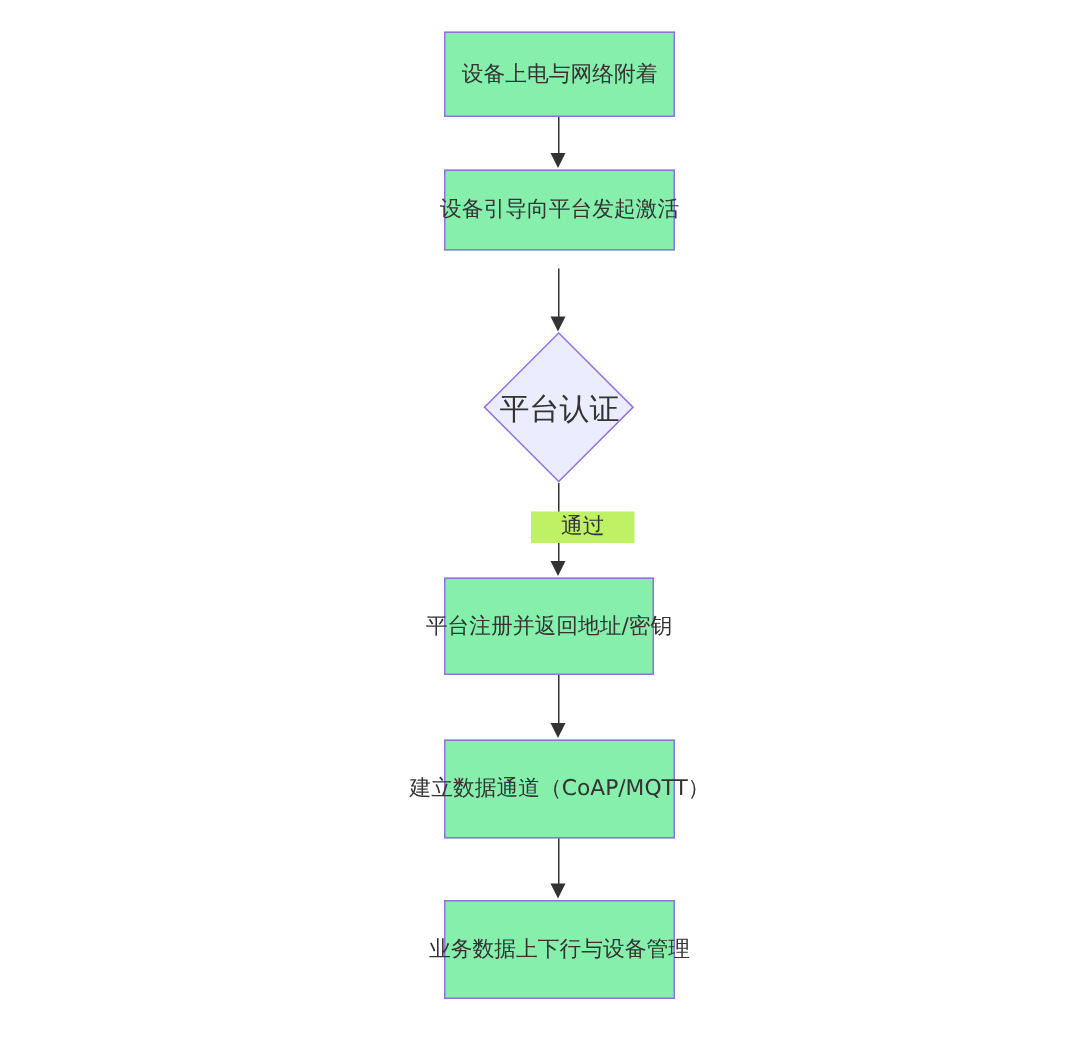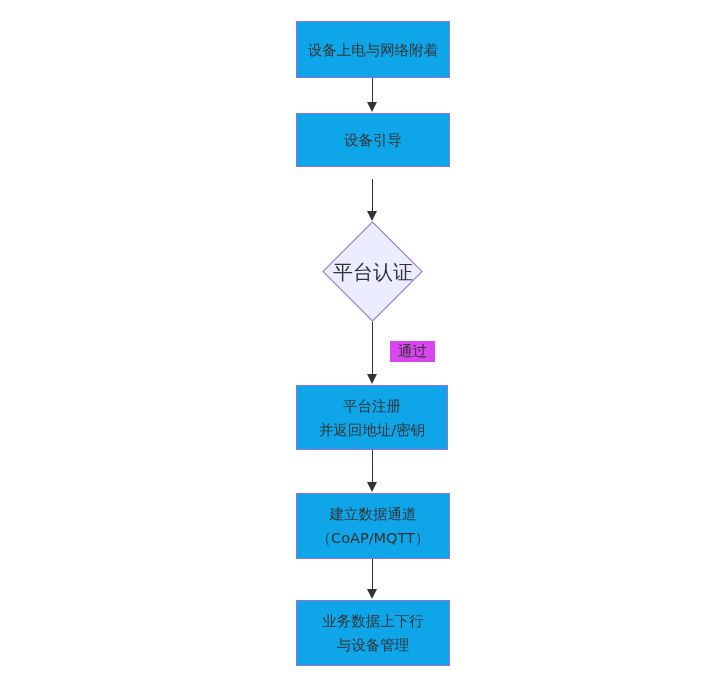--- a/index.html
+++ b/index.html
@@ -11,25 +11,25 @@
     position: relative;
     width: 726px;
     height: 700px;
     background: #ffffff;
     font-family: "DejaVu Sans", "Liberation Sans", sans-serif;
     color: #333333;
     overflow: hidden;
   }
   .node {
     position: absolute;
-    background: #0ea5e9;
+    background: #86efac;
     border: 1px solid #9370DB;
     box-sizing: border-box;
     display: flex;
-    flex-direction: column;
+    flex-direction: row;
     align-items: center;
     justify-content: center;
     text-align: center;
     font-size: 14.5px;
     line-height: 24px;
     color: #333333;
   }
   .node .line { white-space: nowrap; }
 
   .diamond-wrap {
@@ -75,32 +75,31 @@
     width: 0;
     height: 0;
     border-left: 5.5px solid transparent;
     border-right: 5.5px solid transparent;
     border-top: 10px solid #333333;
   }
   .edge-label {
     position: absolute;
     left: 354px;
     top: 341px;
-    padding: 1px 8px;
-    background: #d946ef;
+    padding: 1px 20px;
+    background: #bef264;
     font-size: 14.5px;
     line-height: 19px;
     color: #333333;
-    margin-left: 36px;
   }
 
   
   .n1 { left: 296px; top: 21px;  width: 154px; height: 57px; }
   .n2 { left: 296px; top: 113px; width: 154px; height: 54px; }
-  .n3 { left: 296px; top: 385px; width: 152px; height: 65px; }
+  .n3 { left: 296px; top: 385px; width: 140px; height: 65px; }
   .n4 { left: 296px; top: 493px; width: 154px; height: 66px; text-align: right; }
   .n5 { left: 296px; top: 600px; width: 154px; height: 66px; }
 
   
   .e1-line { top: 78px;  height: 25px; }
   .e1-head { top: 102px; }
   .e2-line { top: 179px; height: 33px; }
   .e2-head { top: 211px; }
   .e3-line { top: 322px; height: 53px; }
   .e3-head { top: 374px; }
@@ -116,20 +115,21 @@
 
   <div class="node n1">
     <span class="line">设备上电与网络附着</span>
   </div>
 
   <div class="edge-line e1-line"></div>
   <div class="arrow-head e1-head"></div>
 
   <div class="node n2">
     <span class="line">设备引导</span>
+    <span class="line">向平台发起激活</span>
   </div>
 
   <div class="edge-line e2-line"></div>
   <div class="arrow-head e2-head"></div>
 
   <div class="diamond-wrap">
     <div class="diamond-shape"></div>
     <div class="diamond-label">平台认证</div>
   </div>
 

